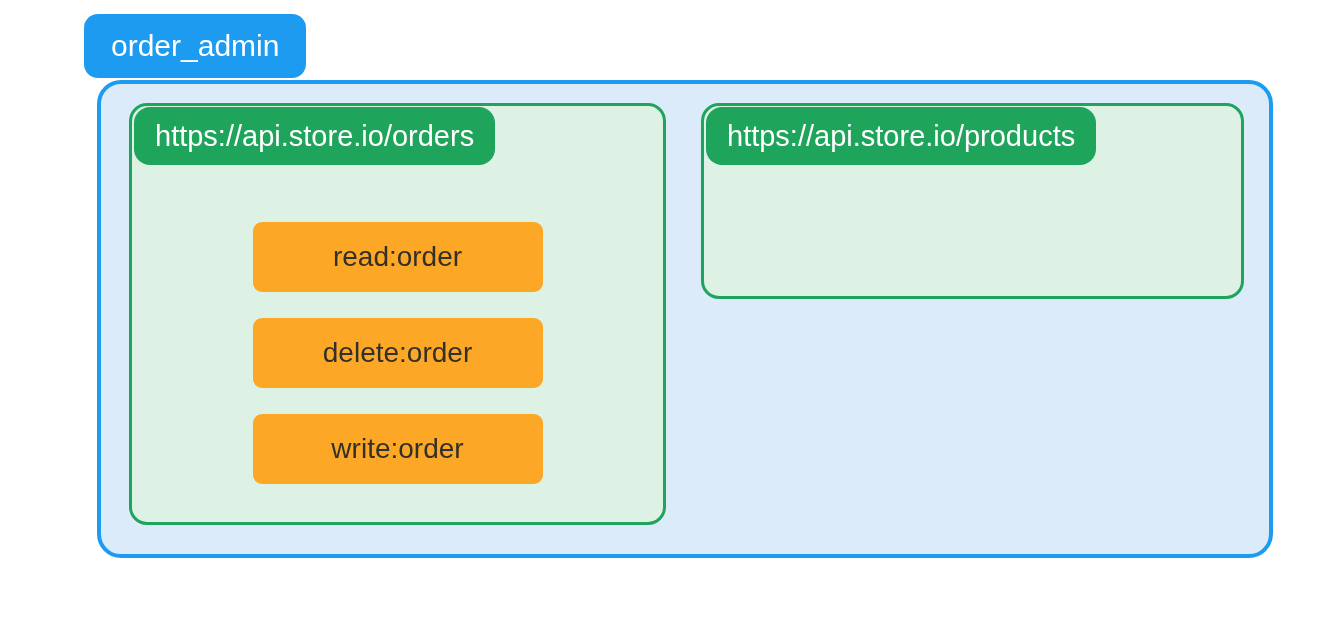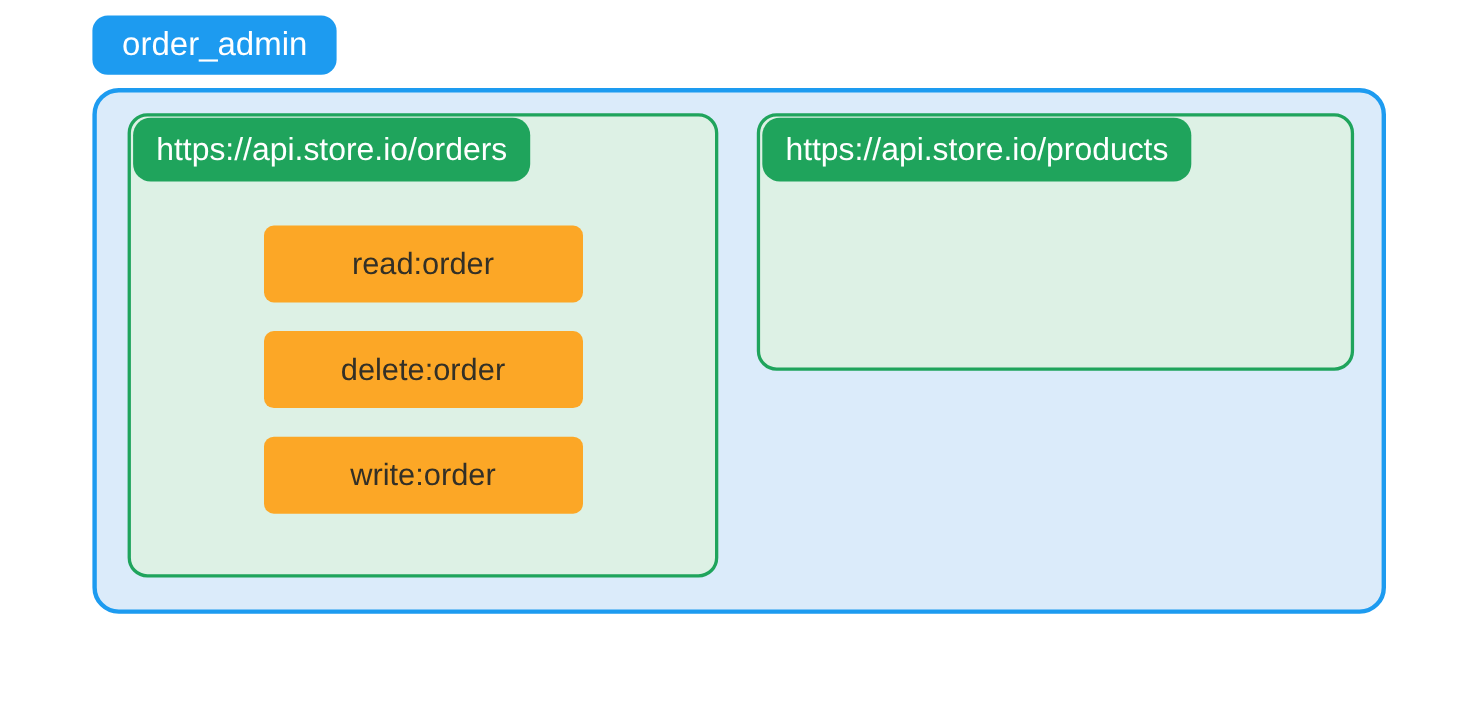--- a/index.html
+++ b/index.html
@@ -14,34 +14,34 @@
   .canvas {
     position: relative;
     width: 1344px;
     height: 640px;
   }
   
   .role-badge {
     position: absolute;
     left: 84px;
     top: 14px;
-    height: 54px;
+    height: 64px;
     padding: 0 27px;
     background: #1d9bf0;
     color: #ffffff;
     font-size: 30px;
     border-radius: 14px;
     display: inline-flex;
     align-items: center;
     white-space: nowrap;
   }
   
   .role-container {
     position: absolute;
-    left: 84px;
+    left: 97px;
     top: 80px;
     width: 1168px;
     height: 470px;
     background: #dbebfa;
     border: 4px solid #1d9bf0;
     border-radius: 24px;
   }
   
   .api-panel {
     position: absolute;
@@ -53,21 +53,21 @@
   .api-panel.orders {
     left: 28px;
     top: 19px;
     width: 537px;
     height: 422px;
   }
   .api-panel.products {
     left: 600px;
     top: 19px;
     width: 543px;
-    height: 234px;
+    height: 196px;
   }
   
   .api-badge {
     position: relative;
     margin: 1px 0 0 2px;
     height: 58px;
     padding: 0 21px;
     background: #1fa45c;
     color: #ffffff;
     font-size: 29px;
@@ -75,21 +75,21 @@
     display: inline-flex;
     align-items: center;
     white-space: nowrap;
   }
   
   .scopes {
     display: flex;
     flex-direction: column;
     align-items: center;
     gap: 26px;
-    margin-top: 40px;
+    margin-top: 57px;
   }
   .scope-chip {
     width: 290px;
     height: 70px;
     background: #fca726;
     color: #333027;
     font-size: 28px;
     border-radius: 9px;
     display: flex;
     align-items: center;

